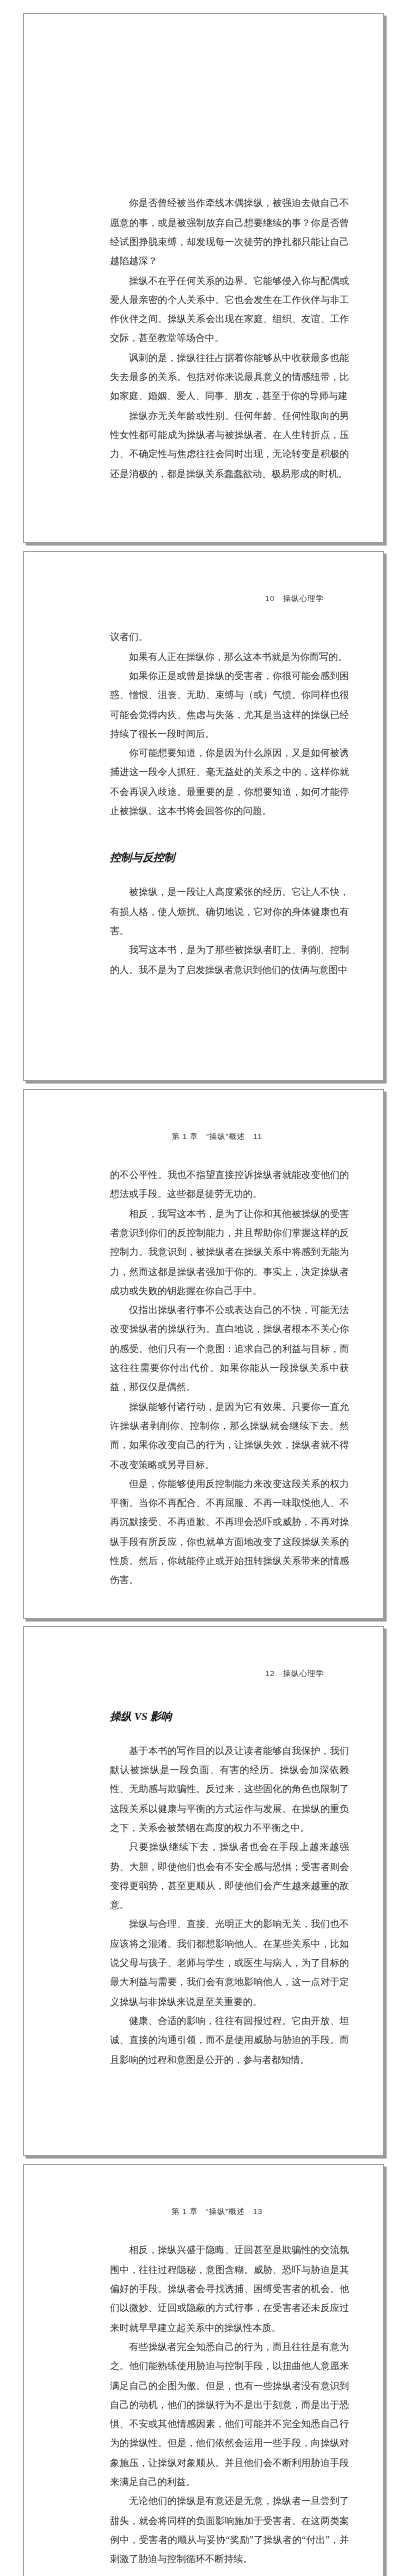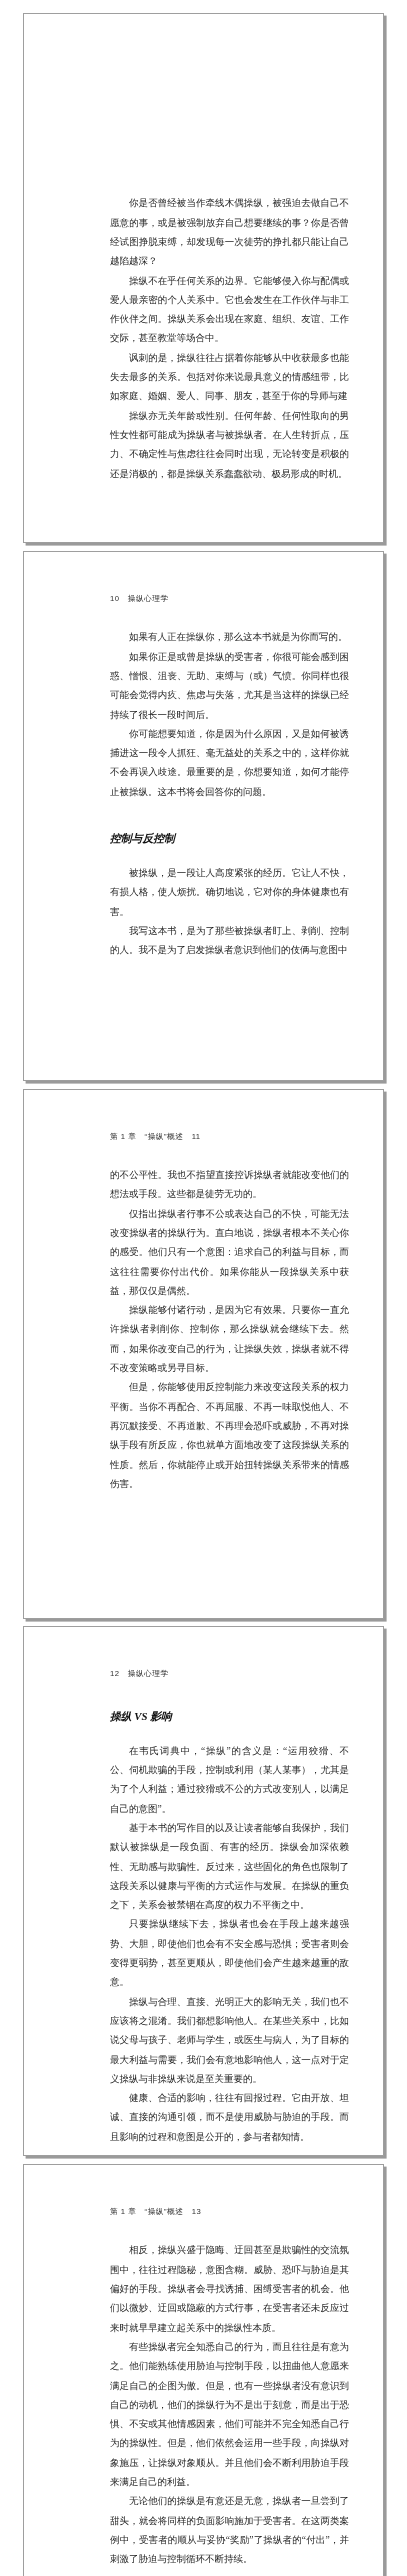--- a/index.html
+++ b/index.html
@@ -13,22 +13,22 @@
     box-sizing:border-box;width:361px;height:530px;margin-bottom:7.7px;
     background:#ffffff;border:0.5px solid #9e9e9e;box-shadow:2.6px 2.6px 0 #9a9a9a;
     overflow:hidden;
     padding-left:24px;
   }
   .page-header{
     margin:42px 59px 0 62px;font-size:7.7px;line-height:10.3px;color:#2f2f2f;
     font-family:"Liberation Sans","DejaVu Sans",sans-serif;
     letter-spacing:0.5px;
   }
-  .page-header.right{text-align:left;}
-  .page-header.left{text-align:left;}
+  .page-header.right{text-align:center;}
+  .page-header.left{text-align:right;}
   .page-body{margin:24px 59px 0 62px;width:239px;}
   .page.page-first .page-body{margin-top:0;padding-top:180px;}
   .para{
     margin:0;font-size:9.5px;line-height:19.3px;color:#1d1d1d;
     text-align:justify;text-justify:inter-ideograph;word-break:break-all;
   }
   .para.indent{text-indent:2em;}
   .section-heading{
     margin:29px 0 17.5px 0;font-size:10.8px;line-height:15.5px;font-weight:bold;color:#111111;font-style:italic;
   }
@@ -41,42 +41,43 @@
       <div class="page-body">
         <p class="para indent">你是否曾经被当作牵线木偶操纵，被强迫去做自己不愿意的事，或是被强制放弃自己想要继续的事？你是否曾经试图挣脱束缚，却发现每一次徒劳的挣扎都只能让自己越陷越深？</p>
         <p class="para indent">操纵不在乎任何关系的边界。它能够侵入你与配偶或爱人最亲密的个人关系中。它也会发生在工作伙伴与非工作伙伴之间。操纵关系会出现在家庭、组织、友谊、工作交际，甚至教堂等场合中。</p>
         <p class="para indent">讽刺的是，操纵往往占据着你能够从中收获最多也能失去最多的关系。包括对你来说最具意义的情感纽带，比如家庭、婚姻、爱人、同事、朋友，甚至于你的导师与建</p>
         <p class="para indent">操纵亦无关年龄或性别。任何年龄、任何性取向的男性女性都可能成为操纵者与被操纵者。在人生转折点，压力、不确定性与焦虑往往会同时出现，无论转变是积极的还是消极的，都是操纵关系蠢蠢欲动、极易形成的时机。</p>
       </div>
     </section>
     <section class="page">
       <div class="page-header left">10　操纵心理学</div>
       <div class="page-body">
+        <p class="para">议者们。</p>
         <p class="para indent">如果有人正在操纵你，那么这本书就是为你而写的。</p>
         <p class="para indent">如果你正是或曾是操纵的受害者，你很可能会感到困惑、憎恨、沮丧、无助、束缚与（或）气愤。你同样也很可能会觉得内疚、焦虑与失落，尤其是当这样的操纵已经持续了很长一段时间后。</p>
         <p class="para indent">你可能想要知道，你是因为什么原因，又是如何被诱捕进这一段令人抓狂、毫无益处的关系之中的，这样你就不会再误入歧途。最重要的是，你想要知道，如何才能停止被操纵。这本书将会回答你的问题。</p>
         <h2 class="section-heading">控制与反控制</h2>
         <p class="para indent">被操纵，是一段让人高度紧张的经历。它让人不快，有损人格，使人烦扰。确切地说，它对你的身体健康也有害。</p>
         <p class="para indent">我写这本书，是为了那些被操纵者盯上、剥削、控制的人。我不是为了启发操纵者意识到他们的伎俩与意图中</p>
       </div>
     </section>
     <section class="page">
       <div class="page-header right">第 1 章　“操纵”概述　11</div>
       <div class="page-body">
         <p class="para">的不公平性。我也不指望直接控诉操纵者就能改变他们的想法或手段。这些都是徒劳无功的。</p>
+        <p class="para indent">相反，我写这本书，是为了让你和其他被操纵的受害者意识到你们的反控制能力，并且帮助你们掌握这样的反控制力。我意识到，被操纵者在操纵关系中将感到无能为力，然而这都是操纵者强加于你的。事实上，决定操纵者成功或失败的钥匙握在你自己手中。</p>
         <p class="para indent">仅指出操纵者行事不公或表达自己的不快，可能无法改变操纵者的操纵行为。直白地说，操纵者根本不关心你的感受。他们只有一个意图：追求自己的利益与目标，而这往往需要你付出代价。如果你能从一段操纵关系中获益，那仅仅是偶然。</p>
         <p class="para indent">操纵能够付诸行动，是因为它有效果。只要你一直允许操纵者剥削你、控制你，那么操纵就会继续下去。然而，如果你改变自己的行为，让操纵失效，操纵者就不得不改变策略或另寻目标。</p>
         <p class="para indent">但是，你能够使用反控制能力来改变这段关系的权力平衡。当你不再配合、不再屈服、不再一味取悦他人、不再沉默接受、不再道歉、不再理会恐吓或威胁，不再对操纵手段有所反应，你也就单方面地改变了这段操纵关系的性质。然后，你就能停止或开始扭转操纵关系带来的情感伤害。</p>
       </div>
     </section>
     <section class="page">
       <div class="page-header left">12　操纵心理学</div>
       <div class="page-body">
         <h2 class="section-heading">操纵 VS 影响</h2>
-        <p class="para indent">在韦氏词典中，“操纵”的含义是：“运用狡猾、不公、伺机欺骗的手段，控制或利用（某人某事），尤其是为了个人利益；通过狡猾或不公的方式改变别人，以满足自己的意图”。</p>
         <p class="para indent">基于本书的写作目的以及让读者能够自我保护，我们默认被操纵是一段负面、有害的经历。操纵会加深依赖性、无助感与欺骗性。反过来，这些固化的角色也限制了这段关系以健康与平衡的方式运作与发展。在操纵的重负之下，关系会被禁锢在高度的权力不平衡之中。</p>
         <p class="para indent">只要操纵继续下去，操纵者也会在手段上越来越强势、大胆，即使他们也会有不安全感与恐惧；受害者则会变得更弱势，甚至更顺从，即使他们会产生越来越重的敌意。</p>
         <p class="para indent">操纵与合理、直接、光明正大的影响无关，我们也不应该将之混淆。我们都想影响他人。在某些关系中，比如说父母与孩子、老师与学生，或医生与病人，为了目标的最大利益与需要，我们会有意地影响他人，这一点对于定义操纵与非操纵来说是至关重要的。</p>
         <p class="para indent">健康、合适的影响，往往有回报过程。它由开放、坦诚、直接的沟通引领，而不是使用威胁与胁迫的手段。而且影响的过程和意图是公开的，参与者都知情。</p>
       </div>
     </section>
     <section class="page">
       <div class="page-header right">第 1 章　“操纵”概述　13</div>
       <div class="page-body">
         <p class="para indent">相反，操纵兴盛于隐晦、迂回甚至是欺骗性的交流氛围中，往往过程隐秘，意图含糊。威胁、恐吓与胁迫是其偏好的手段。操纵者会寻找诱捕、困缚受害者的机会。他们以微妙、迂回或隐蔽的方式行事，在受害者还未反应过来时就早早建立起关系中的操纵性本质。</p>

